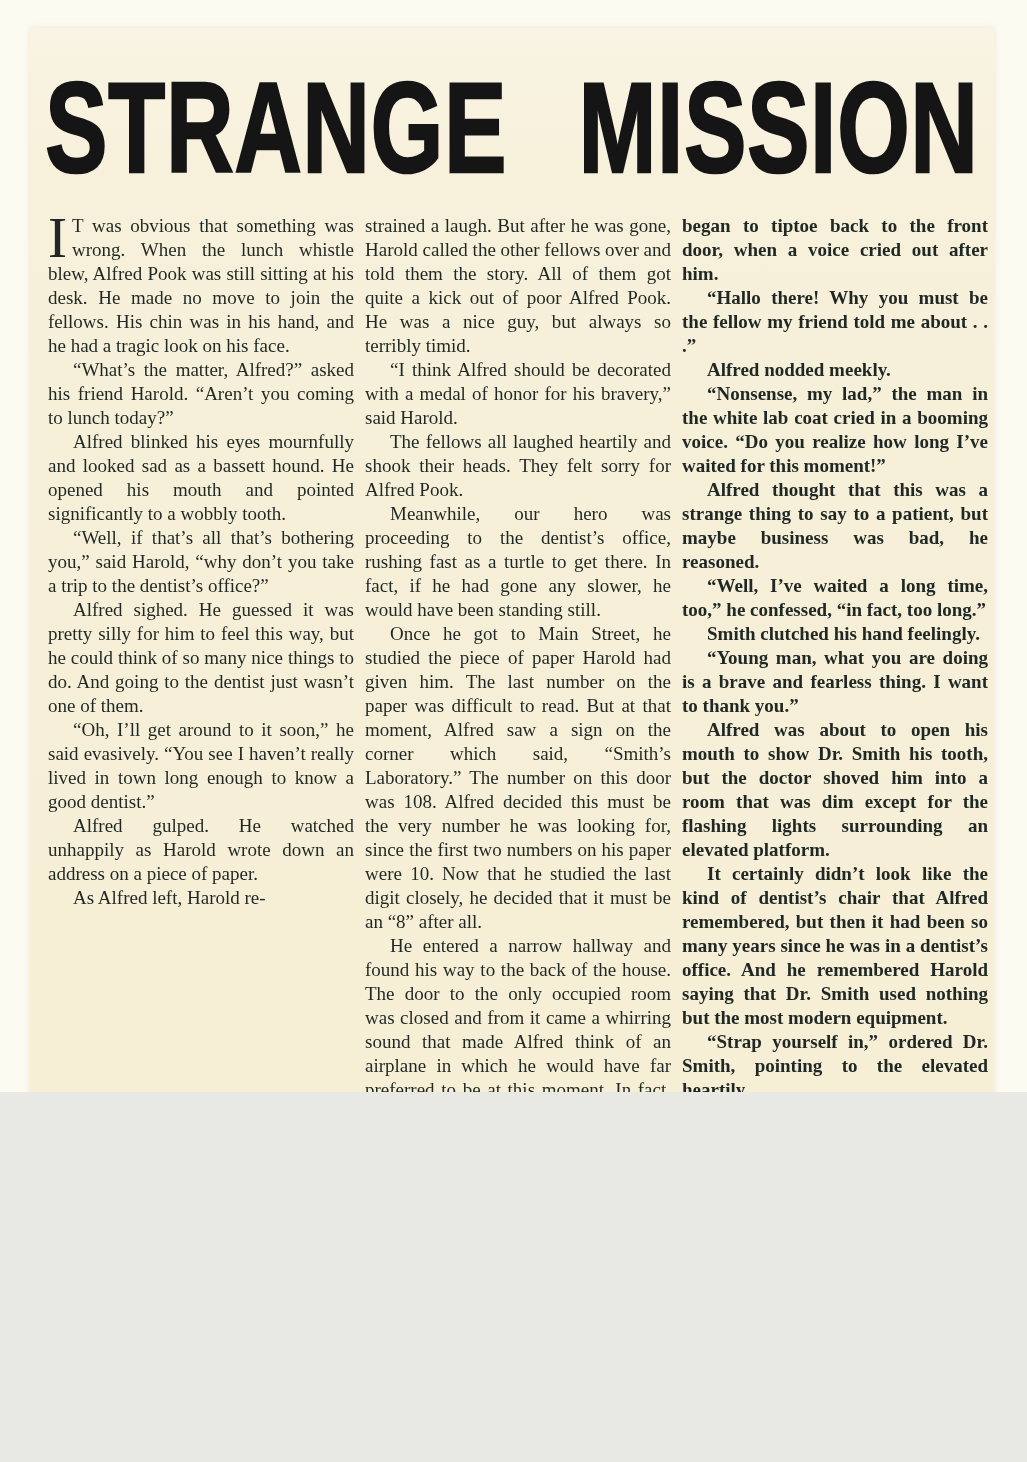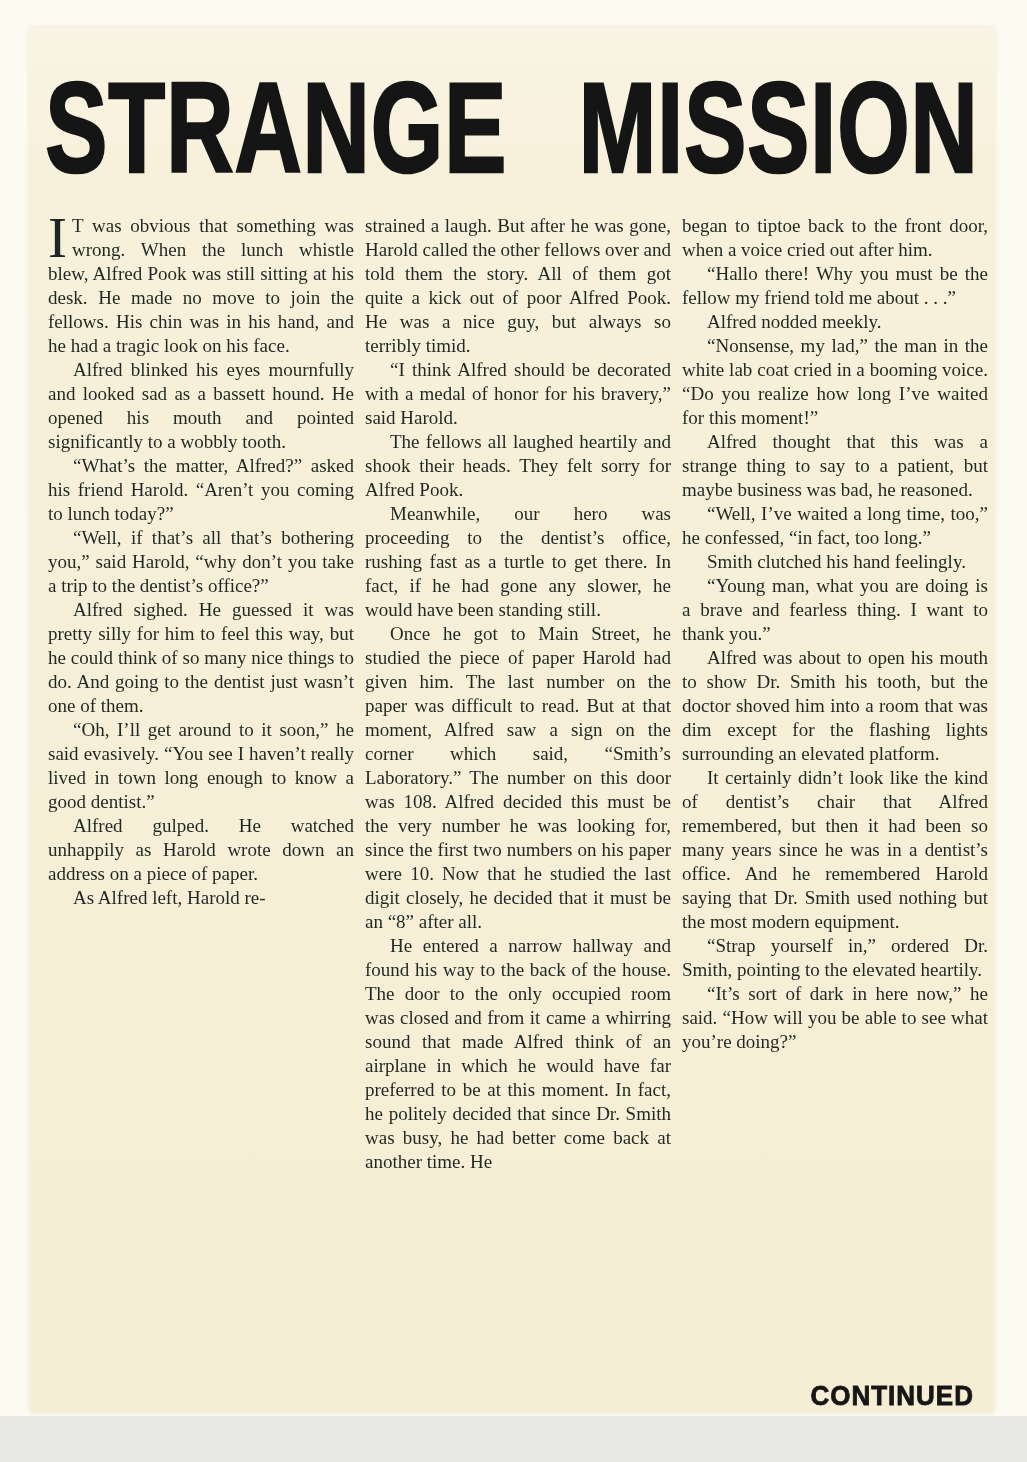--- a/index.html
+++ b/index.html
@@ -8,21 +8,21 @@
     --ink:#1f2824;
     --title-ink:#151515;
   }
   html,body{margin:0;padding:0;}
   body{
     width:1027px;height:1462px;
     background:#e8e8e4;
     font-family:"Liberation Serif", serif;
   }
   .scan{
-    position:relative;width:1027px;height:1416px;overflow:hidden;
+    position:relative;width:1027px;height:1092px;overflow:hidden;
     background:var(--scan-bg);
   }
   .paper{
     position:absolute;left:30px;top:28px;width:964px;height:1384px;
     background:var(--paper);
     background-image:linear-gradient(180deg, rgba(255,255,255,.25) 0%, rgba(255,250,220,0) 12%, rgba(240,228,185,.18) 90%);
     box-shadow:0 0 6px rgba(200,190,150,.35);
   }
   .title{
     position:absolute;top:26px;left:0;width:100%;
@@ -38,21 +38,21 @@
     transform-origin:top center;
     white-space:nowrap;
   }
   .cols{position:absolute;top:186px;left:0;width:100%;}
   .col{
     position:absolute;top:0;width:306px;
     color:var(--ink);
   }
   .col-0{left:18px;}
   .col-1{left:335px;}
-  .col-2{left:652px;}
+  .col-2{left:652px;font-weight:bold;}
   .col p{
     margin:0;
     font-size:19px;
     line-height:24px;
     text-align:justify;
     text-indent:25px;
     hyphens:auto;
     -webkit-hyphens:auto;
   }
   .col p.cont, .col p.has-drop{text-indent:0;}
@@ -79,22 +79,22 @@
 </style>
 </head>
 <body>
 
 <div class="scan">
   <div class="paper">
     <h1 class="title">STRANGE MISSION</h1>
     <div class="cols">
       <div class="col col-0">
           <p class="has-drop"><span class="dropcap">I</span>T was obvious that something was wrong. When the lunch whistle blew, Alfred Pook was still sitting at his desk. He made no move to join the fellows. His chin was in his hand, and he had a tragic look on his face.</p>
+          <p>“What’s the matter, Alfred?” asked his friend Harold. “Aren’t you coming to lunch today?”</p>
           <p>Alfred blinked his eyes mournfully and looked sad as a bassett hound. He opened his mouth and pointed significantly to a wobbly tooth.</p>
-          <p>“What’s the matter, Alfred?” asked his friend Harold. “Aren’t you coming to lunch today?”</p>
           <p>“Well, if that’s all that’s bothering you,” said Harold, “why don’t you take a trip to the dentist’s office?”</p>
           <p>Alfred sighed. He guessed it was pretty silly for him to feel this way, but he could think of so many nice things to do. And going to the dentist just wasn’t one of them.</p>
           <p>“Oh, I’ll get around to it soon,” he said evasively. “You see I haven’t really lived in town long enough to know a good dentist.”</p>
           <p>Alfred gulped. He watched unhappily as Harold wrote down an address on a piece of paper.</p>
           <p>As Alfred left, Harold re-</p>
         </div>
       <div class="col col-1">
           <p class="cont">strained a laugh. But after he was gone, Harold called the other fellows over and told them the story. All of them got quite a kick out of poor Alfred Pook. He was a nice guy, but always so terribly timid.</p>
           <p>“I think Alfred should be decorated with a medal of honor for his bravery,” said Harold.</p>
           <p>The fellows all laughed heartily and shook their heads. They felt sorry for Alfred Pook.</p>

